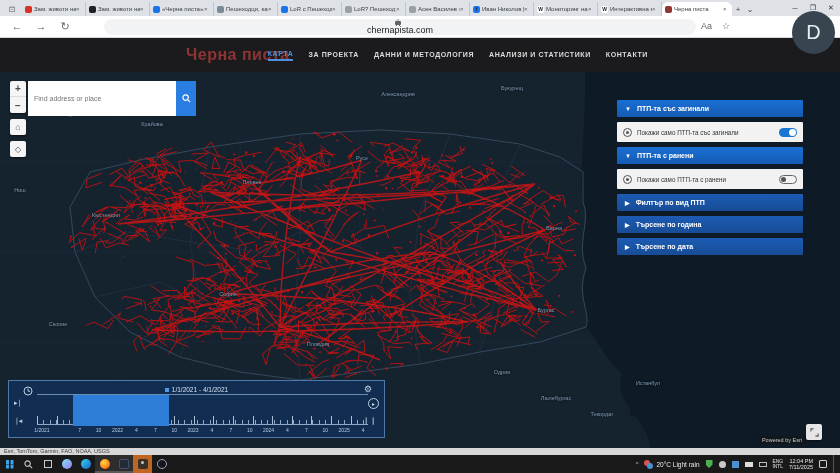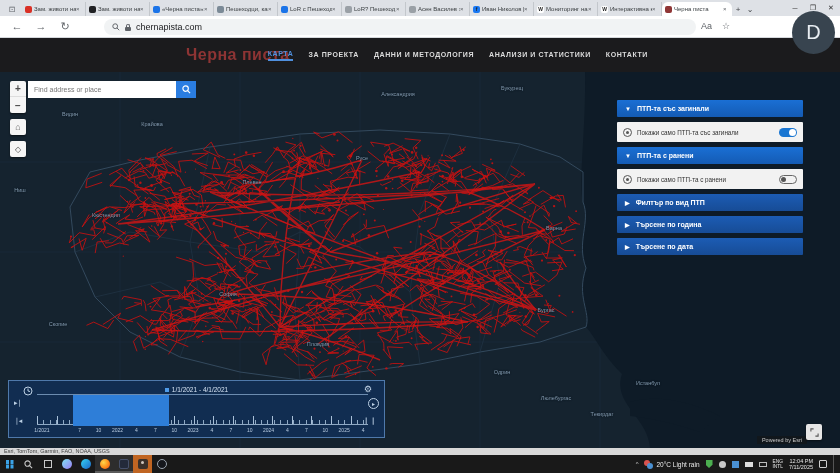--- a/index.html
+++ b/index.html
@@ -15,21 +15,21 @@
   .tab .fav { flex:0 0 7px; height:7px; border-radius:2px; margin-right:2px; font-size:5px; line-height:7px; text-align:center; color:#222; font-weight:bold; overflow:hidden; }
   .tab .t-title { flex:1; font-size:6px; color:#3c4043; white-space:nowrap; overflow:hidden; }
   .tab .t-close { flex:0 0 6px; font-size:6px; color:#5f6368; line-height:6px; }
   .strip-btn { width:12px; height:12px; margin-bottom:1px; display:flex; align-items:center; justify-content:center; font-size:8px; color:#44474a; }
   #win-controls { margin-left:auto; display:flex; height:16px; }
   .win-btn { width:18px; height:16px; display:flex; align-items:center; justify-content:center; font-size:7px; color:#333; }
 
   
   #toolbar { position:absolute; left:0; top:16px; width:840px; height:22px; background:#ffffff; border-bottom:1px solid #d5d8dc; }
   .nav-ic { position:absolute; top:4px; font-size:11px; color:#5f6368; width:14px; text-align:center; }
-  #addressbar { position:absolute; left:104px; top:3px; width:592px; height:16px; background:#f1f3f4; border-radius:8px; display:flex; align-items:center; padding:0 8px; }
+  #addressbar { position:absolute; left:104px; top:3px; width:592px; height:16px; background:#f1f3f4; border-radius:8px; display:flex; align-items:center; padding:0 8px;flex-direction:column; }
   #addr-search-ic { width:8px; height:8px; margin-right:5px; }
   #addr-lock { width:6px; height:7px; position:relative; margin-right:5px; }
   #addr-lock .lk-body { position:absolute; left:0; bottom:0; width:6px; height:4px; background:#5f6368; border-radius:1px; }
   #addr-lock .lk-arc { position:absolute; left:1px; top:0; width:4px; height:4px; border:1px solid #5f6368; border-bottom:none; border-radius:3px 3px 0 0; }
   #addr-url { font-size:9px; color:#202124; }
   .tb-right-ic { position:absolute; top:5px; font-size:9px; color:#5f6368; }
 
   
   #profile-bubble { position:absolute; right:5px; top:11px; width:43px; height:43px; border-radius:50%; background:#38444f; color:#e8edf2; font-size:20px; display:flex; align-items:center; justify-content:center; z-index:60; }
 
@@ -39,21 +39,21 @@
   #mainnav { position:absolute; right:192px; top:0; height:34px; display:flex; align-items:center; gap:15px; }
   .nav-item { font-size:7px; letter-spacing:0.6px; color:#dcdcdc; font-weight:bold; padding-bottom:2px; cursor:pointer; white-space:nowrap; }
   .nav-item.active { color:#4f8fdd; border-bottom:2px solid #4f8fdd; }
 
   
   #map { position:absolute; left:0; top:72px; width:840px; height:376px; background:#15232f; overflow:hidden; }
   #mapsvg { position:absolute; left:0; top:0; }
   .city-label { position:absolute; font-size:5.5px; color:#8299ae; white-space:nowrap; text-shadow:0 0 2px #0a141d; transform:translate(-50%,-50%); }
 
   
-  #map-search { position:absolute; left:28px; top:9px; width:168px; height:17px; display:flex; z-index:20; }
+  #map-search { position:absolute; left:28px; top:9px; width:168px; height:35px; display:flex; z-index:20; }
   #map-search input { flex:1; border:none; outline:none; background:#fff; font-size:7px; color:#666; padding:0 6px; font-family:"Liberation Sans",sans-serif; }
   #map-search-btn { width:20px; background:#2a7de1; display:flex; align-items:center; justify-content:center; }
 
   
   .mapctl { position:absolute; left:10px; width:16px; background:#f5f5f5; box-shadow:0 1px 2px rgba(0,0,0,.5); border-radius:2px; color:#4c4c4c; display:flex; align-items:center; justify-content:center; z-index:20; }
   #zoom-pill { top:9px; height:32px; flex-direction:column; }
   #zoom-pill span { height:16px; display:flex; align-items:center; justify-content:center; font-size:10px; font-weight:bold; width:100%; }
   #zoom-in { border-bottom:1px solid #ddd; }
   #home-btn { top:47px; height:16px; font-size:9px; }
   #locate-btn { top:69px; height:16px; font-size:8px; }

